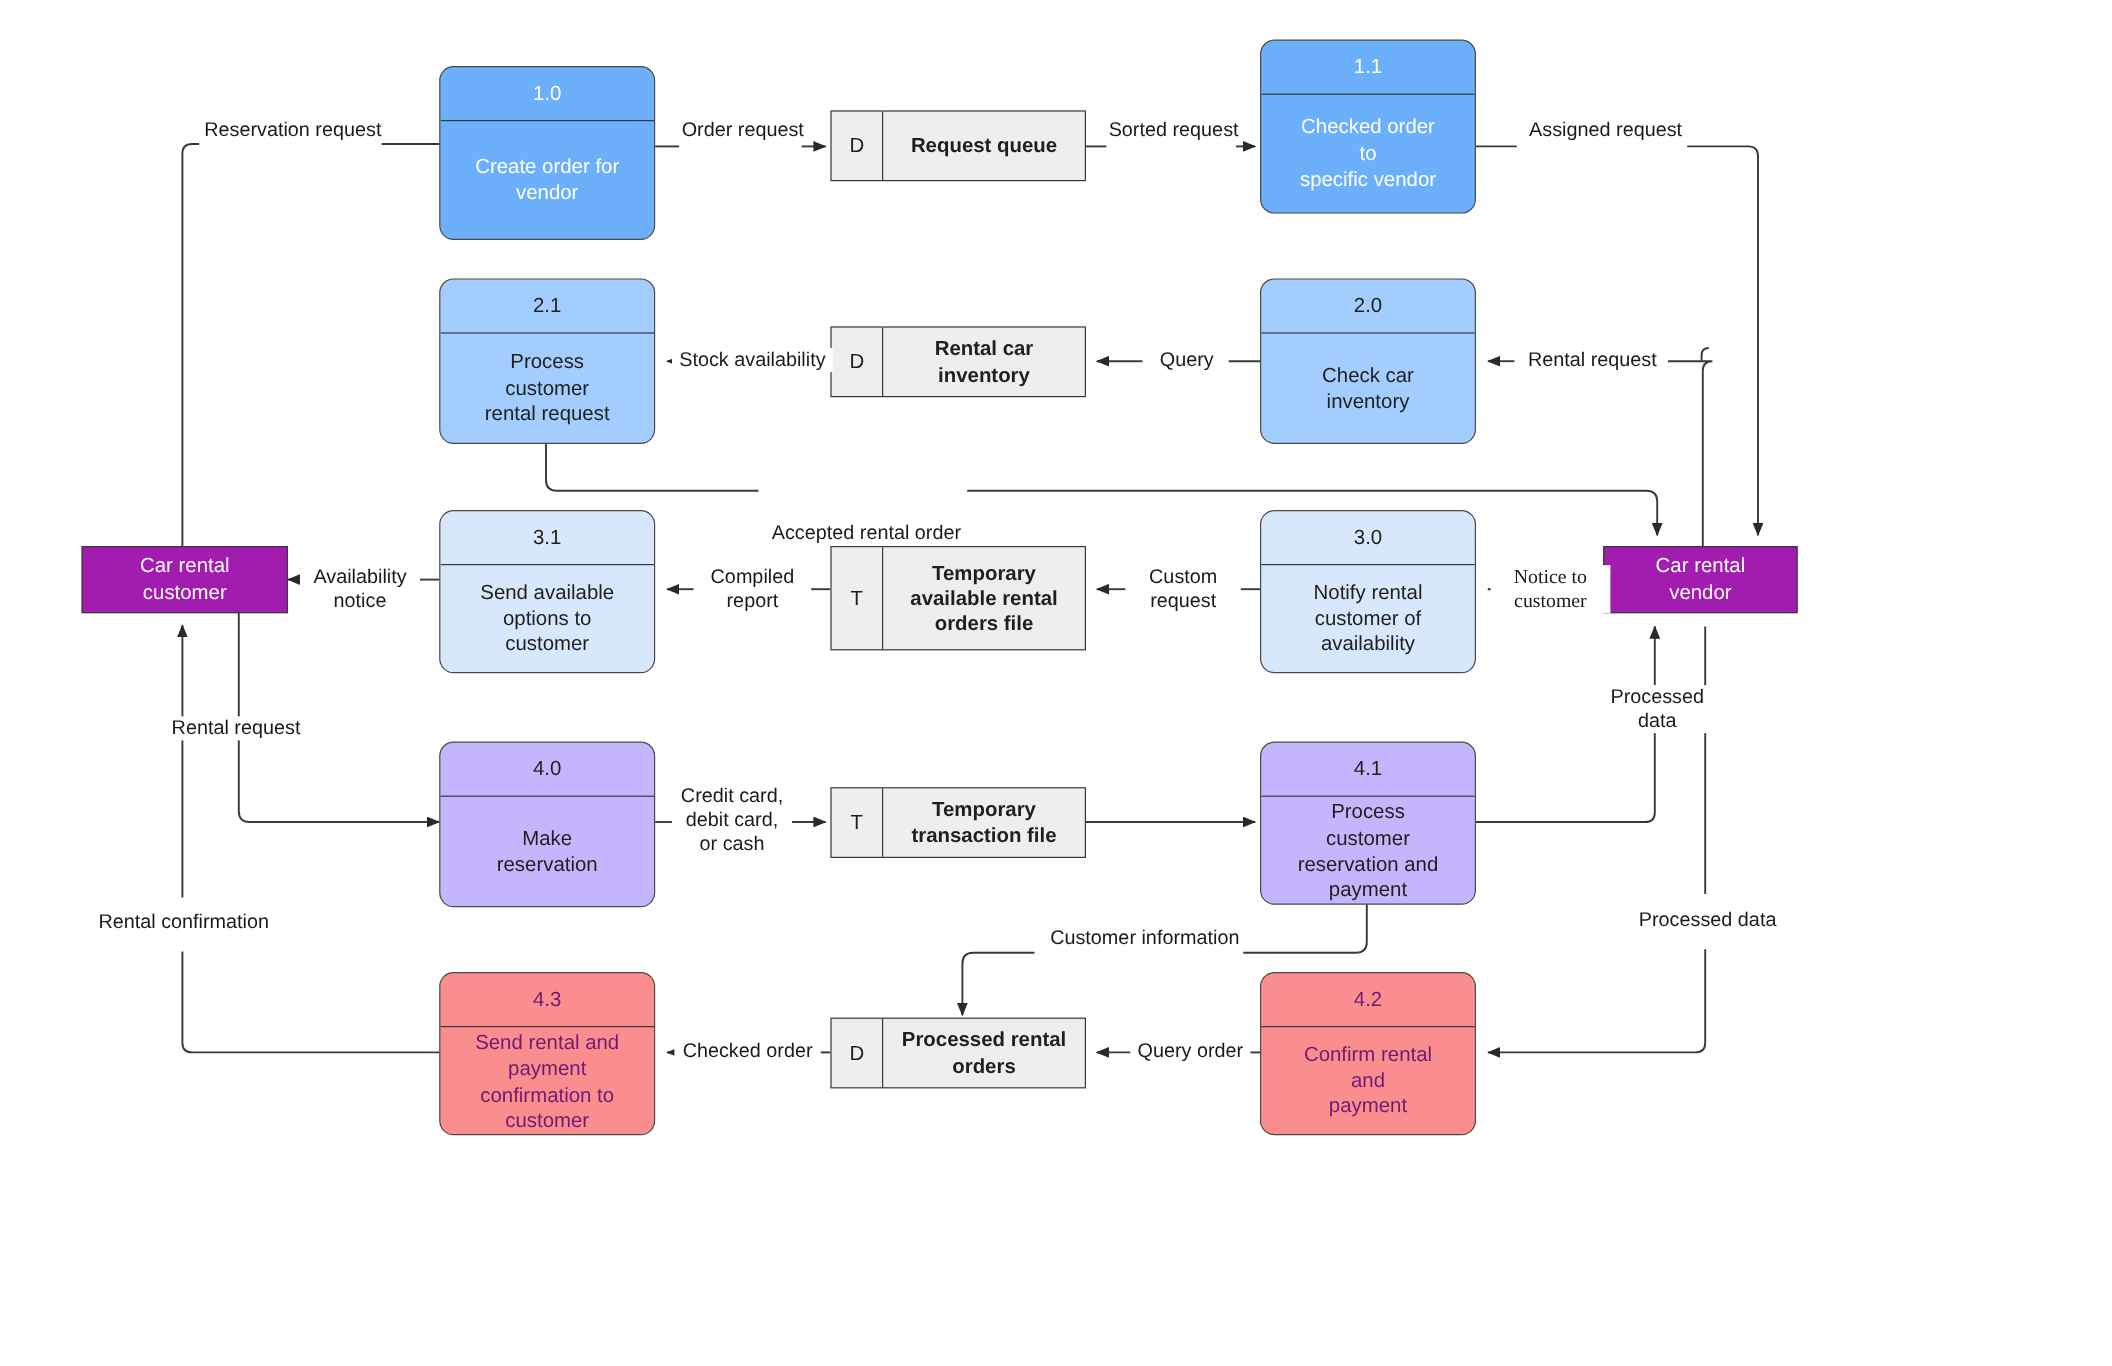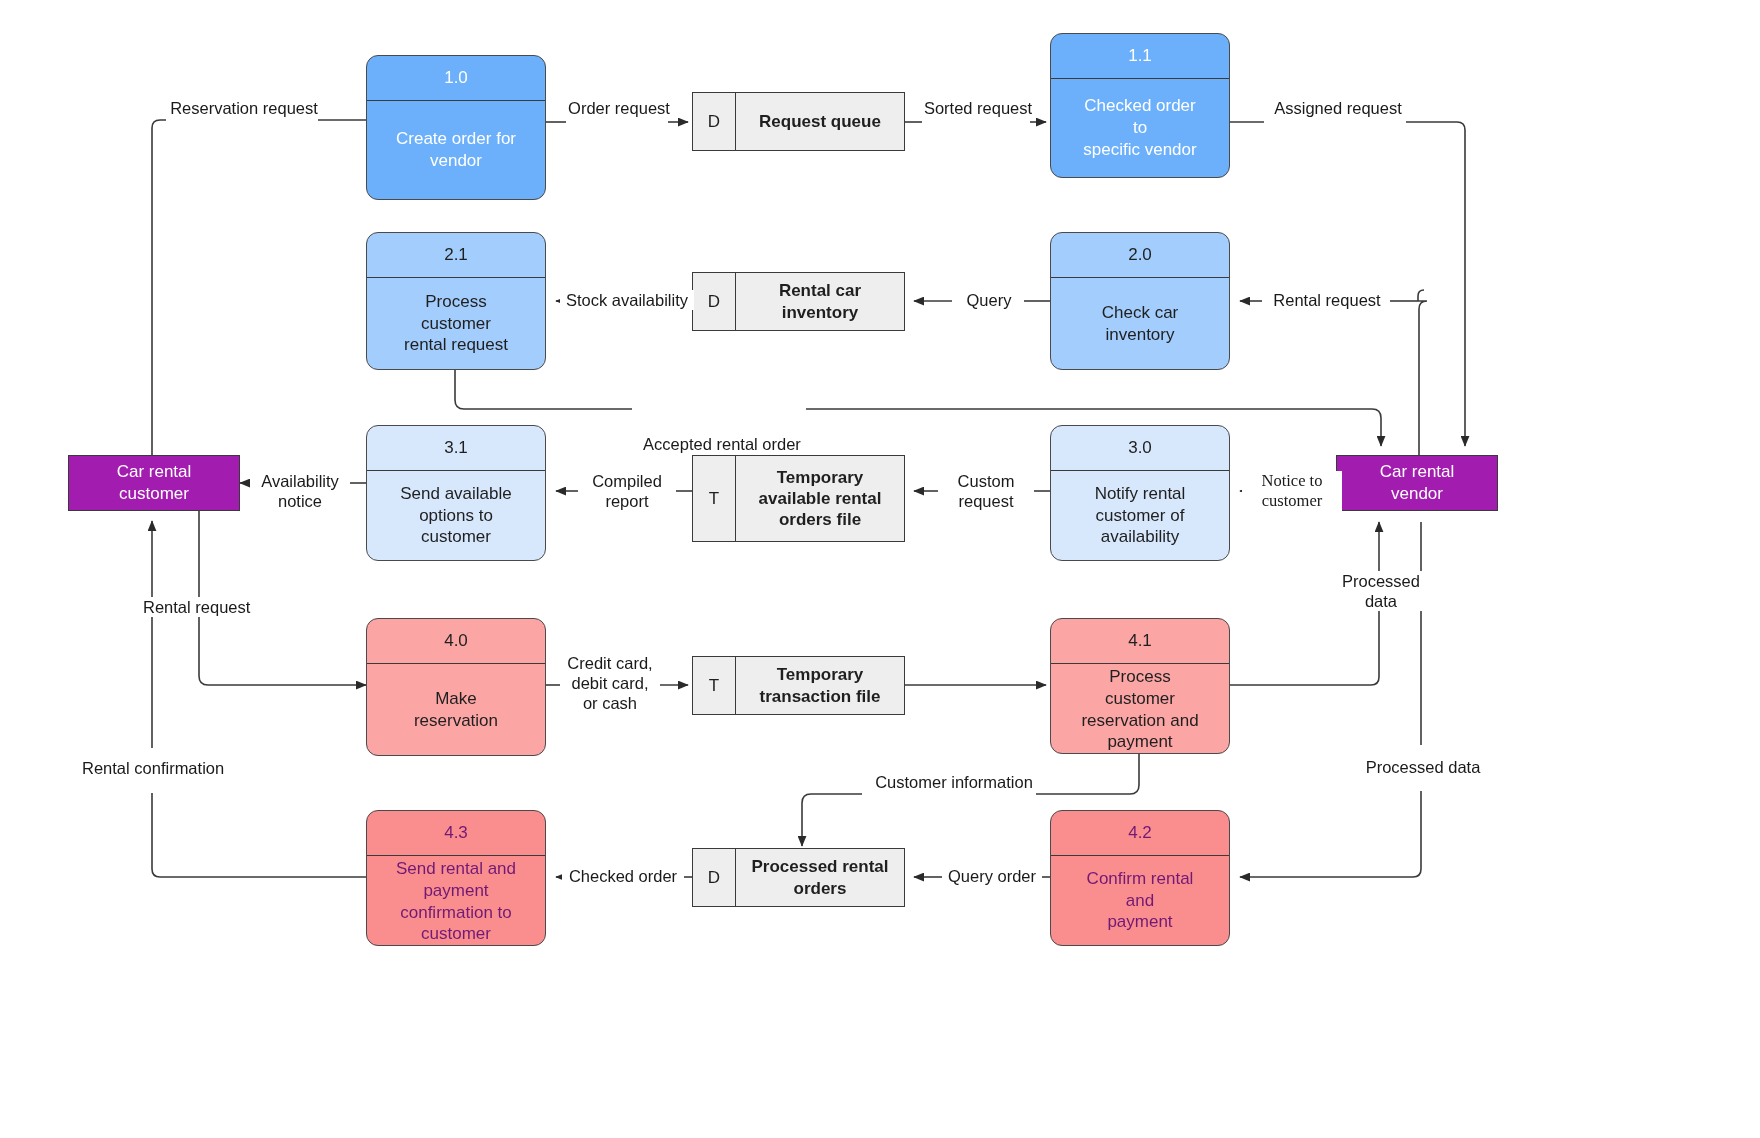--- a/index.html
+++ b/index.html
@@ -53,21 +53,21 @@
     line-height: 1.28;
     padding: 2px 26px;
     box-sizing: border-box;
   }
   .p-blue-dark { background: #6cb0fb; }
   .p-blue-dark .pnum, .p-blue-dark .pbody { color: #ffffff; }
   .p-blue-mid  { background: #a3cdfd; }
   .p-blue-mid .pnum, .p-blue-mid .pbody { color: #1f1f1f; }
   .p-blue-light{ background: #d7e7fc; }
   .p-blue-light .pnum, .p-blue-light .pbody { color: #1f1f1f; }
-  .p-pink-light{ background: #fca5a5; }
+  .p-pink-light{ background: #c4b5fd; }
   .p-pink-light .pnum, .p-pink-light .pbody { color: #1f1f1f; }
   .p-pink-dark { background: #fa8e8e; }
   .p-pink-dark .pnum, .p-pink-dark .pbody { color: #701a75; }
 
   
   .store {
     position: absolute;
     box-sizing: border-box;
     border: 1.2px solid #3a3a3a;
     background: #eeeeee;

